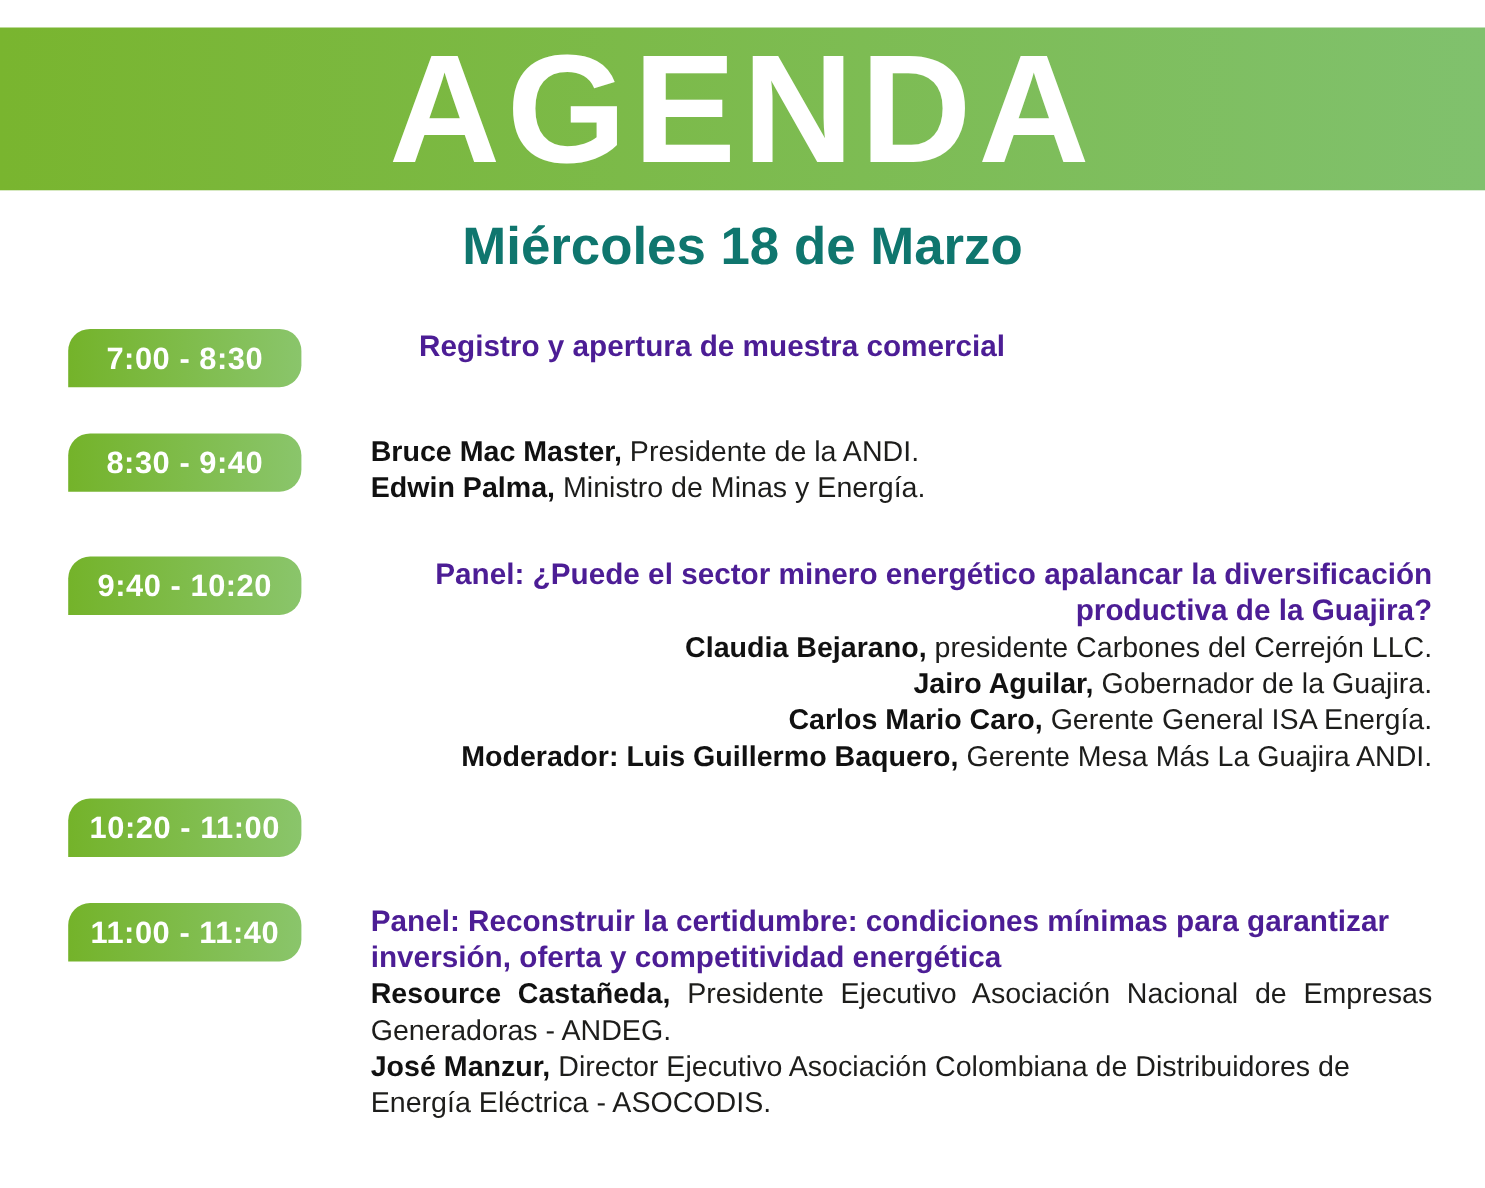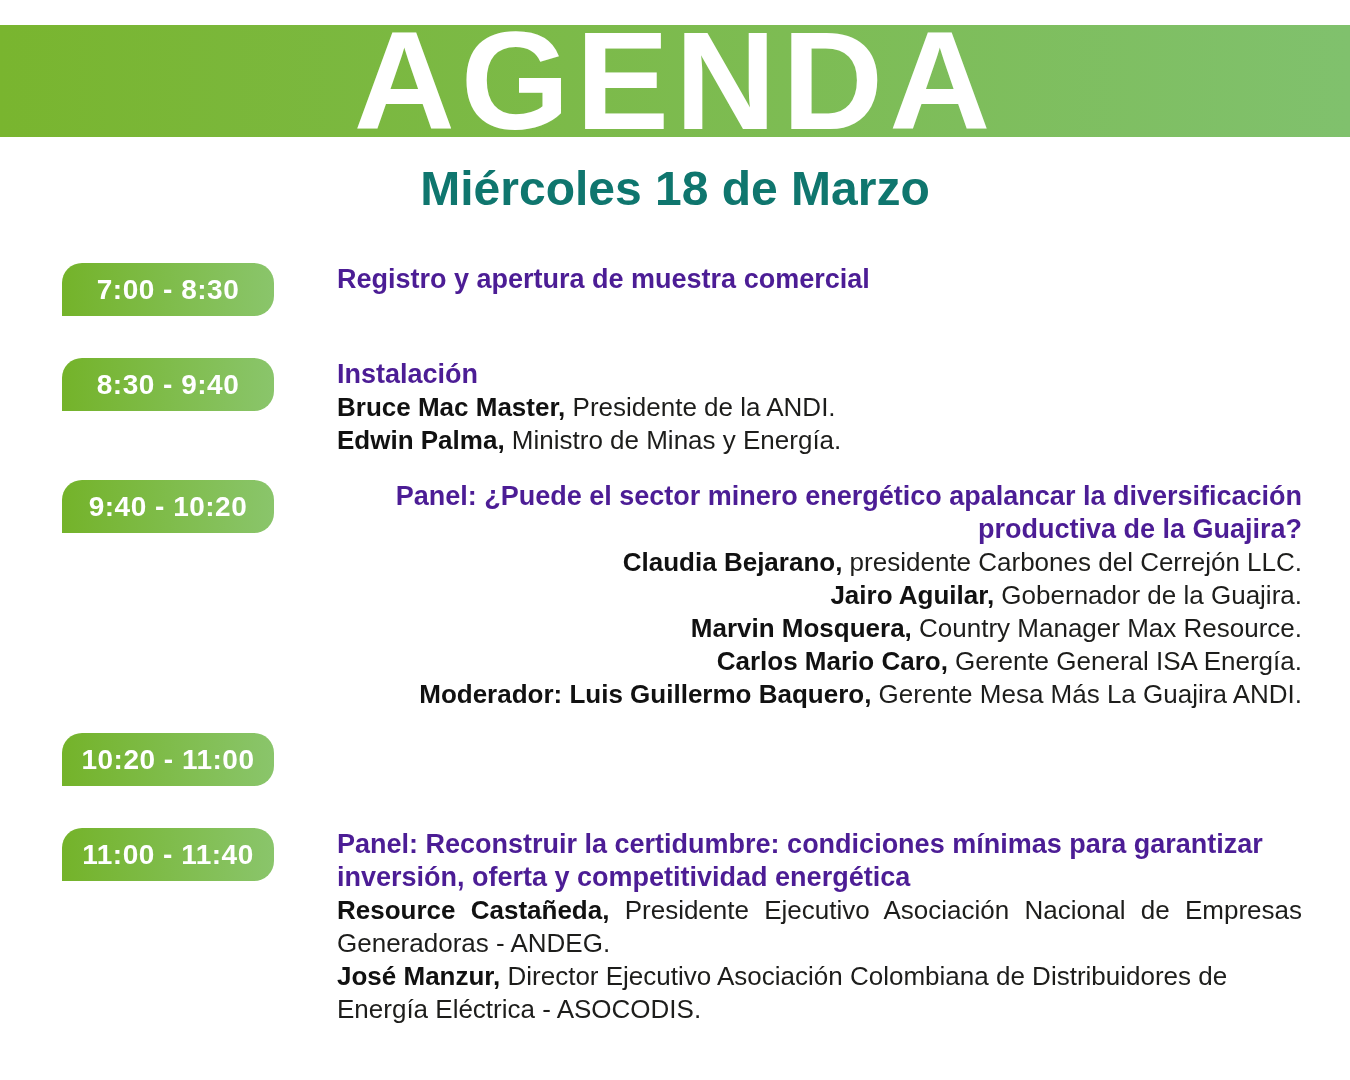--- a/index.html
+++ b/index.html
@@ -9,21 +9,21 @@
   }
   body {
     width: 1350px;
     height: 1080px;
     overflow: hidden;
     font-family: "Liberation Sans", sans-serif;
     color: #1d1d1b;
   }
   .banner {
     margin-top: 25px;
-    height: 112px;
+    height: 148px;
     width: 100%;
     background: linear-gradient(90deg, #79b52f 0%, #80c16d 100%);
     display: flex;
     align-items: center;
     justify-content: center;
   }
   .banner-title {
     margin: 0;
     font-size: 140px;
     line-height: 1;
@@ -39,22 +39,22 @@
     font-weight: 800;
     color: #0f766e;
   }
   .sessions {
     margin-top: 46px;
   }
   .session {
     display: flex;
     align-items: flex-start;
   }
-  .session-1 { margin-bottom: 42px; }
-  .session-2 { margin-bottom: 23px; }
+  .session-1 { margin-bottom: 42px; gap: 44px; }
+  .session-2 { margin-bottom: 46px; }
   .session-3 { margin-bottom: 22px; text-align: right; }
   .session-4 { margin-bottom: 42px; }
   .session-5 { margin-bottom: 0; }
   .time-badge {
     flex: 0 0 auto;
     width: 212px;
     height: 53px;
     margin-left: 62px;
     border-radius: 20px 20px 20px 0;
     background: linear-gradient(90deg, #74b32a 0%, #8ac56b 100%);
@@ -106,33 +106,31 @@
   <section class="session session-1">
     <div class="time-badge">7:00 - 8:30</div>
     <div class="session-details">
       <h3 class="session-title">Registro y apertura de muestra comercial</h3>
     </div>
   </section>
 
   <section class="session session-2">
     <div class="time-badge">8:30 - 9:40</div>
     <div class="session-details">
-      <h3 class="session-title">Instalación</h3>
     <p class="speaker"><strong>Bruce Mac Master,</strong><span> Presidente de la ANDI.</span></p>
           <p class="speaker"><strong>Edwin Palma,</strong><span> Ministro de Minas y Energía.</span></p>
         </div>
   </section>
 
   <section class="session session-3">
     <div class="time-badge">9:40 - 10:20</div>
     <div class="session-details">
       <h3 class="session-title">Panel: ¿Puede el sector minero energético apalancar la diversificación productiva de la Guajira?</h3>
     <p class="speaker"><strong>Claudia Bejarano,</strong><span> presidente Carbones del Cerrejón LLC.</span></p>
           <p class="speaker"><strong>Jairo Aguilar,</strong><span> Gobernador de la Guajira.</span></p>
-          <p class="speaker"><strong>Marvin Mosquera,</strong><span> Country Manager Max Resource.</span></p>
           <p class="speaker"><strong>Carlos Mario Caro,</strong><span> Gerente General ISA Energía.</span></p>
           <p class="speaker"><strong>Moderador: Luis Guillermo Baquero,</strong><span> Gerente Mesa Más La Guajira ANDI.</span></p>
         </div>
   </section>
 
   <section class="session session-4">
     <div class="time-badge">10:20 - 11:00</div>
   </section>
 
   <section class="session session-5">

